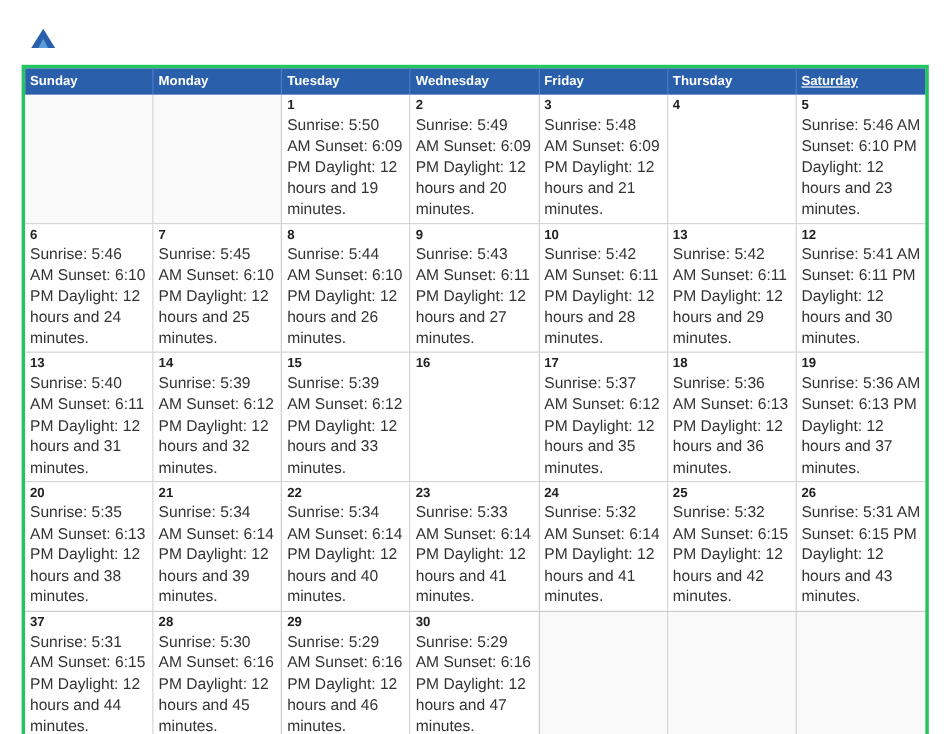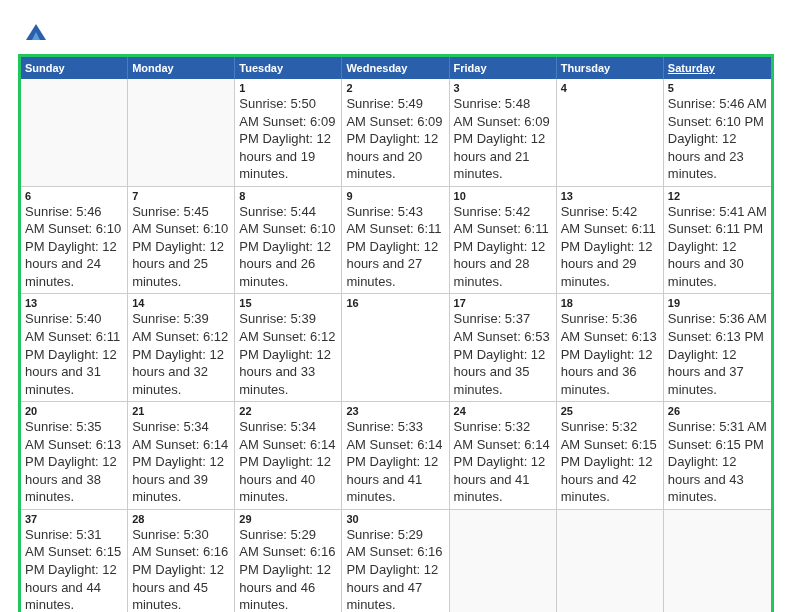--- a/index.html
+++ b/index.html
@@ -243,21 +243,21 @@
             <div class="day-info">Sunrise: 5:39 AM
 Sunset: 6:12 PM
 Daylight: 12 hours and 33 minutes.</div>
           </div>
           <div class="cal-cell">
             <span class="day-num">16</span>
           </div>
           <div class="cal-cell">
             <span class="day-num">17</span>
             <div class="day-info">Sunrise: 5:37 AM
-Sunset: 6:53 PM
+Sunset: 6:12 PM
 Daylight: 12 hours and 35 minutes.</div>
           </div>
           <div class="cal-cell">
             <span class="day-num">18</span>
             <div class="day-info">Sunrise: 5:36 AM
 Sunset: 6:13 PM
 Daylight: 12 hours and 36 minutes.</div>
           </div>
           <div class="cal-cell">
             <span class="day-num">19</span>

